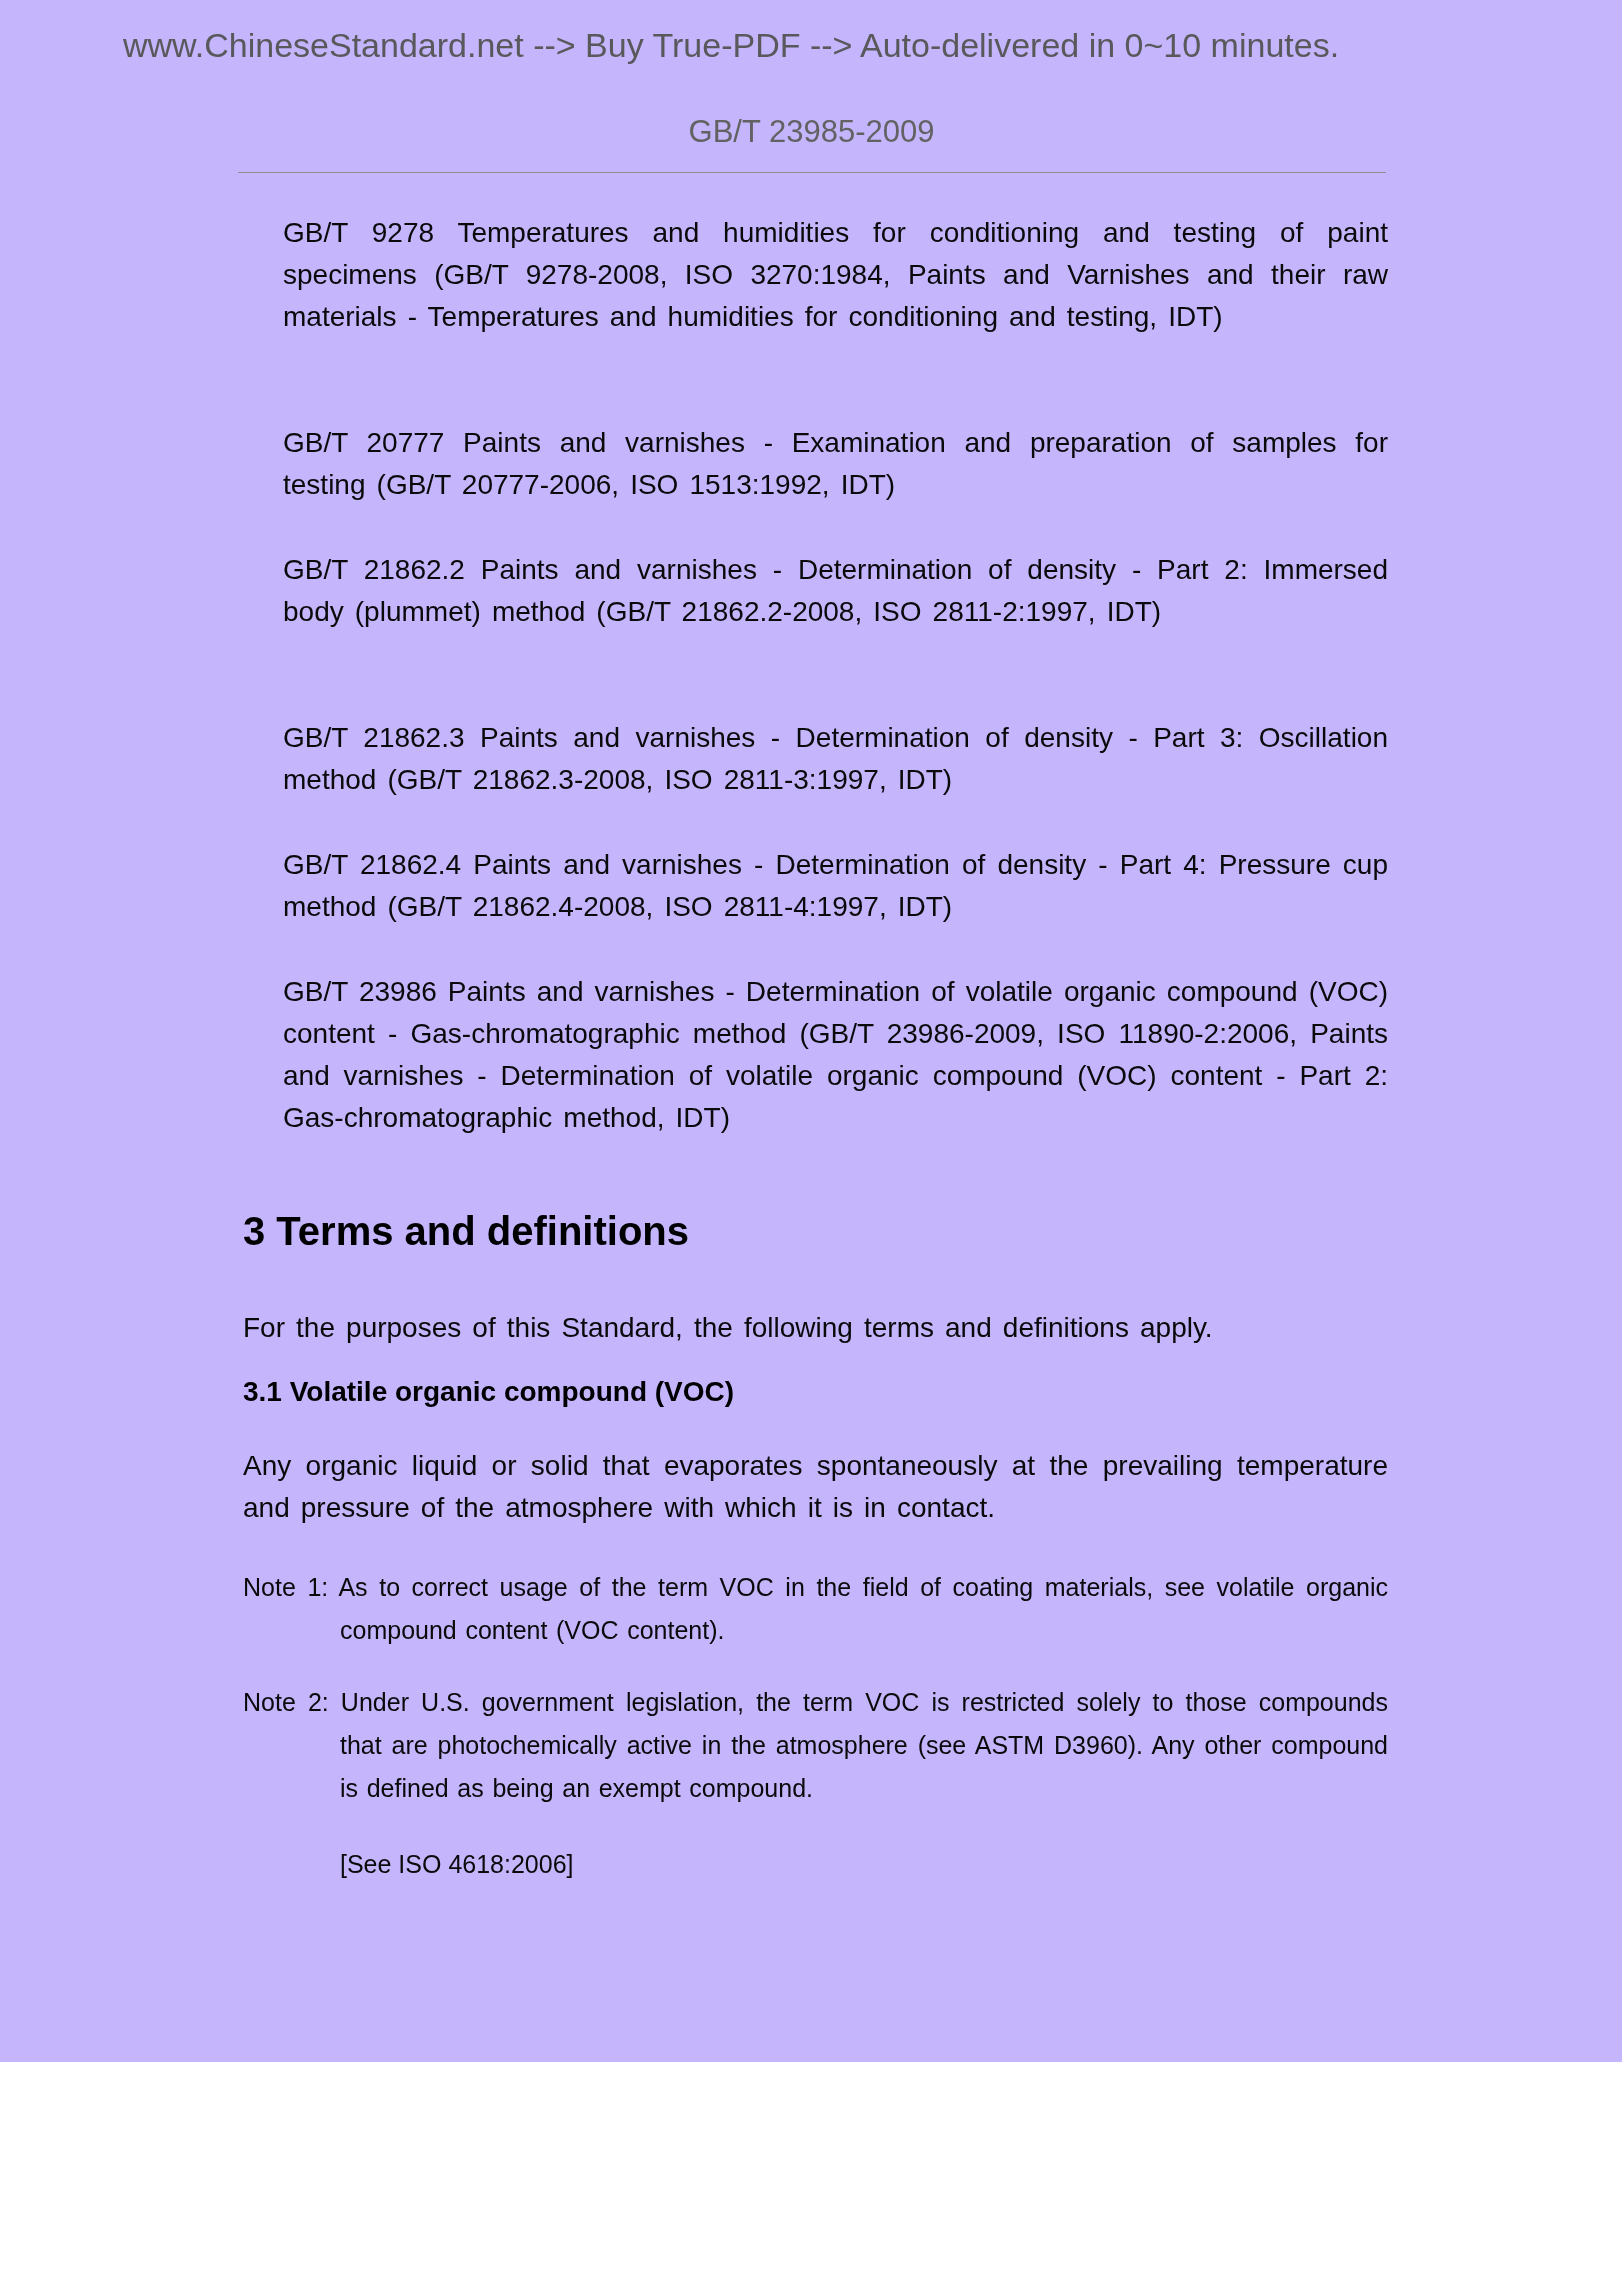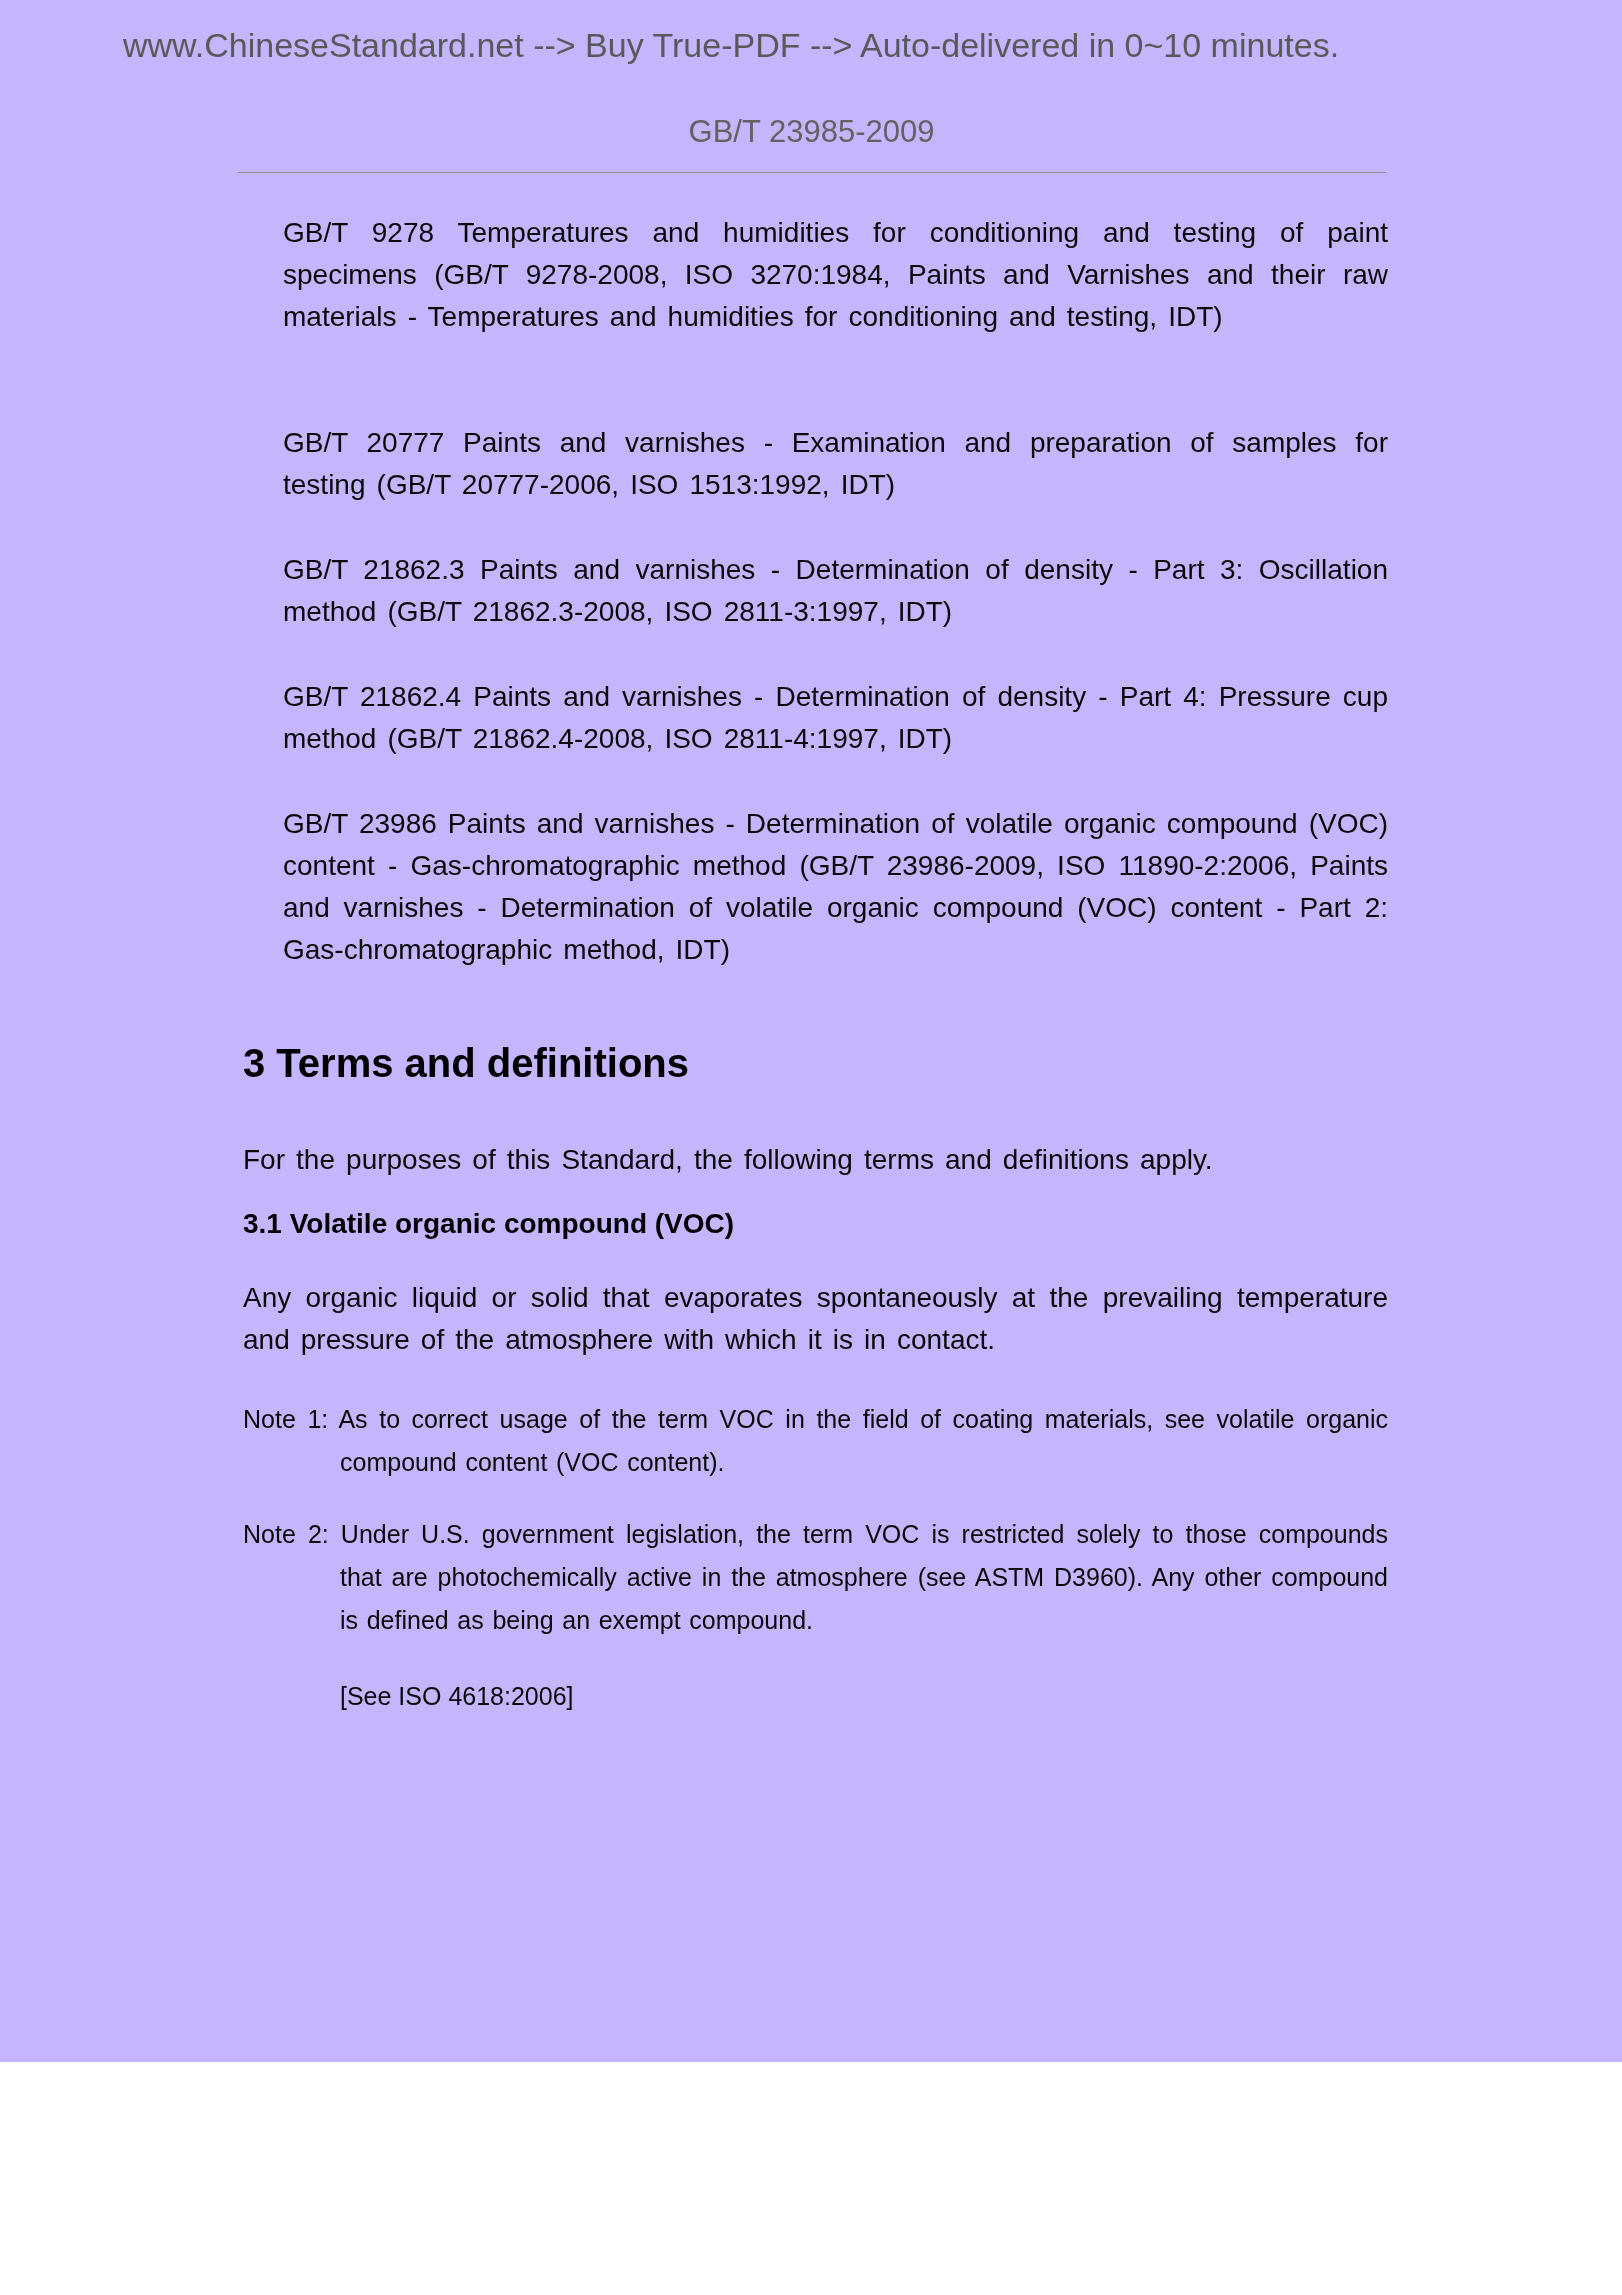--- a/index.html
+++ b/index.html
@@ -159,20 +159,21 @@
   <div class="top-banner">www.ChineseStandard.net --&gt; Buy True-PDF --&gt; Auto-delivered in 0~10 minutes.</div>
 
   <div class="doc-code">GB/T 23985-2009</div>
 
   <div class="top-rule"></div>
 
   <div class="content">
 
     <p class="ref ref-1">GB/T 9278 Temperatures and humidities for conditioning and testing of paint specimens (GB/T 9278-2008, ISO 3270:1984, Paints and Varnishes and their raw materials - Temperatures and humidities for conditioning and testing, IDT)</p>
     <p class="ref ref-2">GB/T 20777 Paints and varnishes - Examination and preparation of samples for testing (GB/T 20777-2006, ISO 1513:1992, IDT)</p>
+    <p class="ref ref-3">GB/T 21862.2 Paints and varnishes - Determination of density - Part 2: Immersed body (plummet) method (GB/T 21862.2-2008, ISO 2811-2:1997, IDT)</p>
     <p class="ref ref-4">GB/T 21862.3 Paints and varnishes - Determination of density - Part 3: Oscillation method (GB/T 21862.3-2008, ISO 2811-3:1997, IDT)</p>
     <p class="ref ref-5">GB/T 21862.4 Paints and varnishes - Determination of density - Part 4: Pressure cup method (GB/T 21862.4-2008, ISO 2811-4:1997, IDT)</p>
     <p class="ref ref-6">GB/T 23986 Paints and varnishes - Determination of volatile organic compound (VOC) content - Gas-chromatographic method (GB/T 23986-2009, ISO 11890-2:2006, Paints and varnishes - Determination of volatile organic compound (VOC) content - Part 2: Gas-chromatographic method, IDT)</p>
 
     <p class="section-heading">3 Terms and definitions</p>
 
     <p class="intro">For the purposes of this Standard, the following terms and definitions apply.</p>
 
     <p class="term-heading">3.1 Volatile organic compound (VOC)</p>
 

